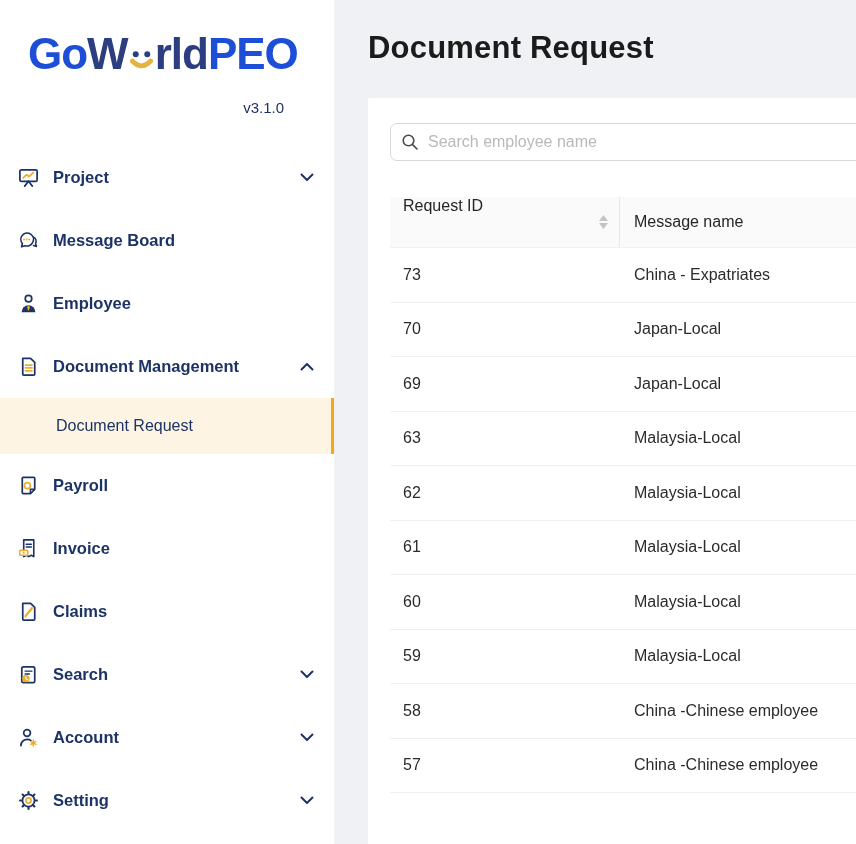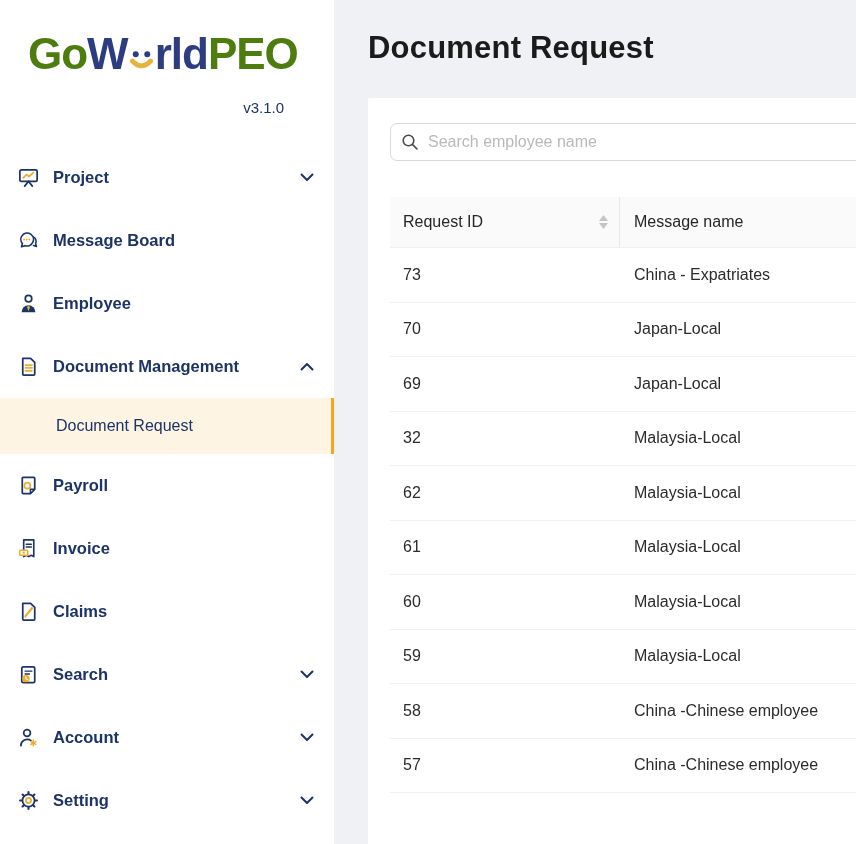--- a/index.html
+++ b/index.html
@@ -14,21 +14,21 @@
   
   .sidebar {
     position:absolute; left:0; top:0; width:334px; height:844px;
     background:#ffffff; z-index:2;
   }
   .logo {
     position:absolute; left:28px; top:26px; height:56px;
     font-size:44px; font-weight:bold; letter-spacing:-1px;
     white-space:nowrap; display:flex; align-items:center;
   }
-  .lg-gold { color:#4d7c0f; }
+  .lg-gold { color:#1d4ed8; }
   .lg-navy { color:#2c3e80; }
   .lg-smiley { display:inline-flex; margin:14px 1px 0 1px; }
   .version {
     position:absolute; right:50px; top:99px;
     font-size:15px; color:#1c3365;
   }
   .nav { position:absolute; left:0; top:146px; right:0; }
   .nav-item {
     height:63px; display:flex; align-items:center;
     padding-left:16px; cursor:pointer;font-weight:bold;
@@ -64,21 +64,21 @@
     font-family:"Liberation Sans","DejaVu Sans",sans-serif; background:#fff;
   }
   .search-input::placeholder { color:#b9b9b9; }
   .search-icon { position:absolute; left:11px; top:10px; }
 
   .table { width:840px; margin-top:36px; font-size:16px; }
   .thead {
     display:flex; height:51px; background:#fafafa;
     border-bottom:1px solid #f0f0f0; color:#262626; font-weight:500;
   }
-  .th1 { width:230px; display:flex; align-items:center; padding-left:13px; position:relative; }
+  .th1 { width:230px; display:flex; padding-left:13px; position:relative; }
   .th1::after { content:""; position:absolute; right:0; top:0; bottom:0; width:1px; background:#e8e8e8; }
   .sorter { position:absolute; right:12px; top:50%; transform:translateY(-50%); display:flex; flex-direction:column; gap:2px; }
   .th2 { flex:1; display:flex; align-items:center; padding-left:14px; }
   .trow {
     display:flex; height:54.5px; border-bottom:1px solid #f0f0f0;
     align-items:center; color:#2b2b2b; background:#fff;
   }
   .td1 { width:230px; padding-left:13px; }
   .td2 { flex:1; padding-left:14px; }
 </style>
@@ -294,21 +294,21 @@
           </div>
           <div class="trow">
             <div class="td1">70</div>
             <div class="td2">Japan-Local</div>
           </div>
           <div class="trow">
             <div class="td1">69</div>
             <div class="td2">Japan-Local</div>
           </div>
           <div class="trow">
-            <div class="td1">32</div>
+            <div class="td1">63</div>
             <div class="td2">Malaysia-Local</div>
           </div>
           <div class="trow">
             <div class="td1">62</div>
             <div class="td2">Malaysia-Local</div>
           </div>
           <div class="trow">
             <div class="td1">61</div>
             <div class="td2">Malaysia-Local</div>
           </div>

